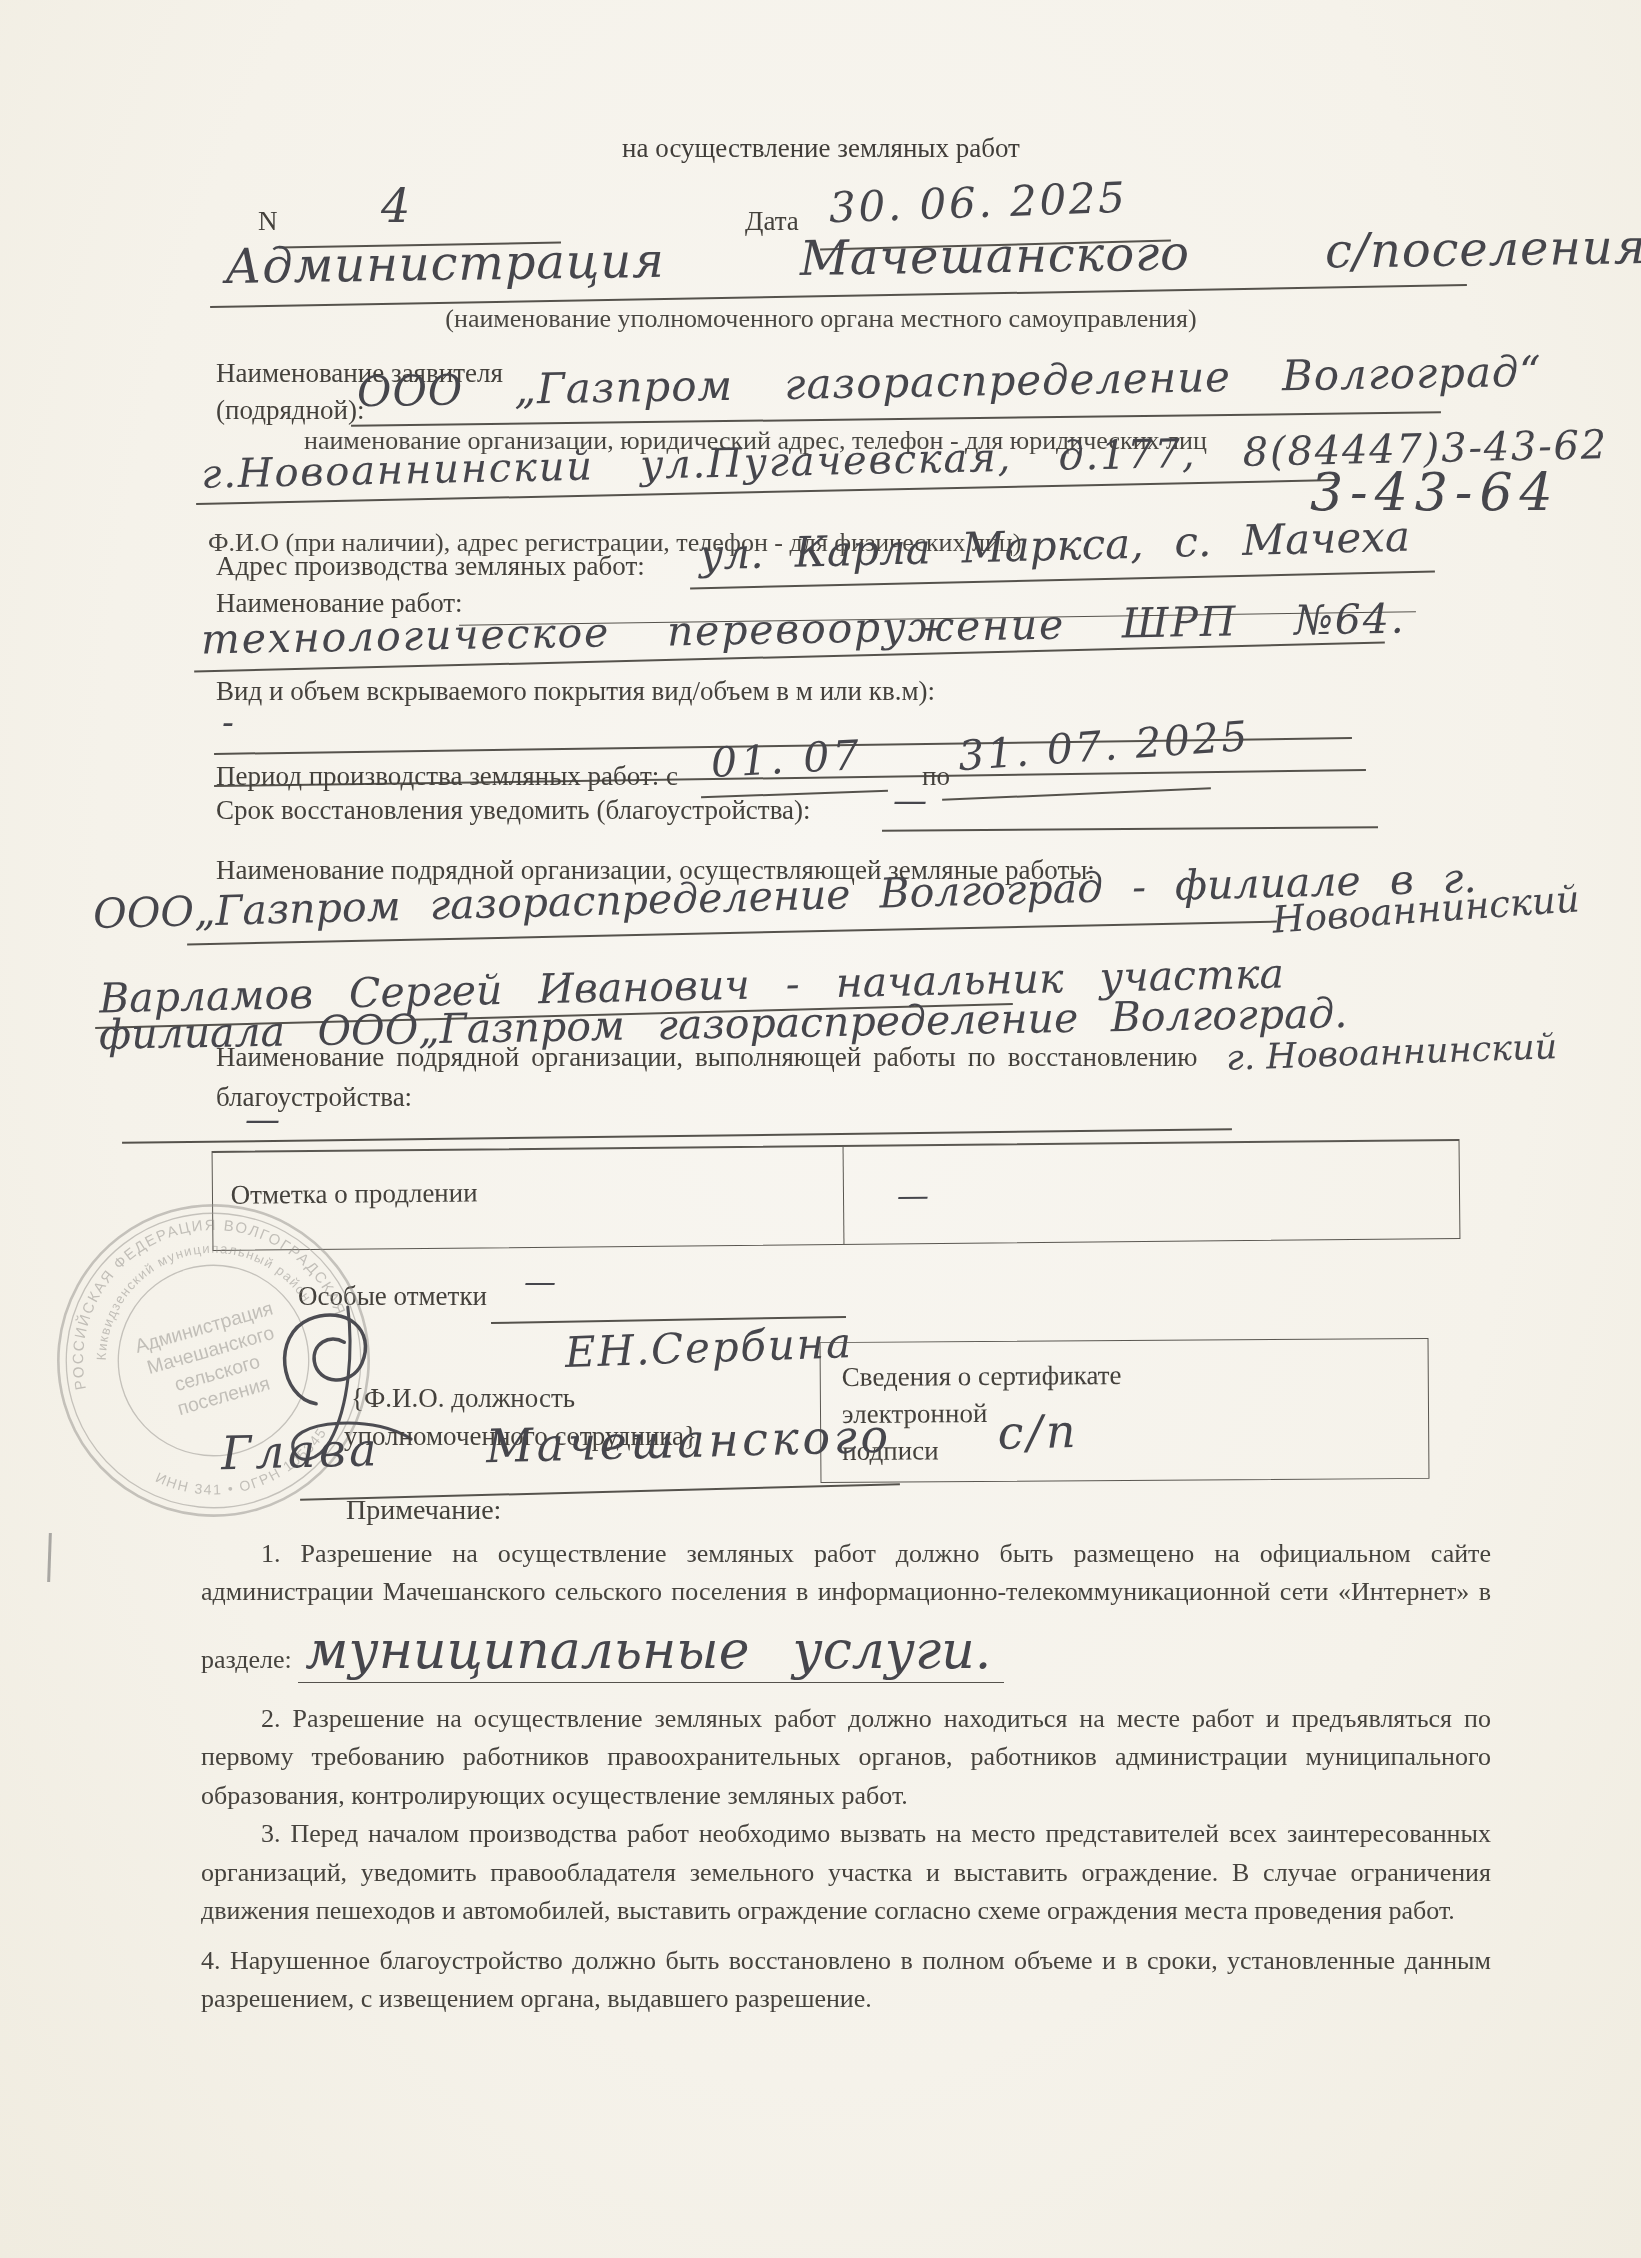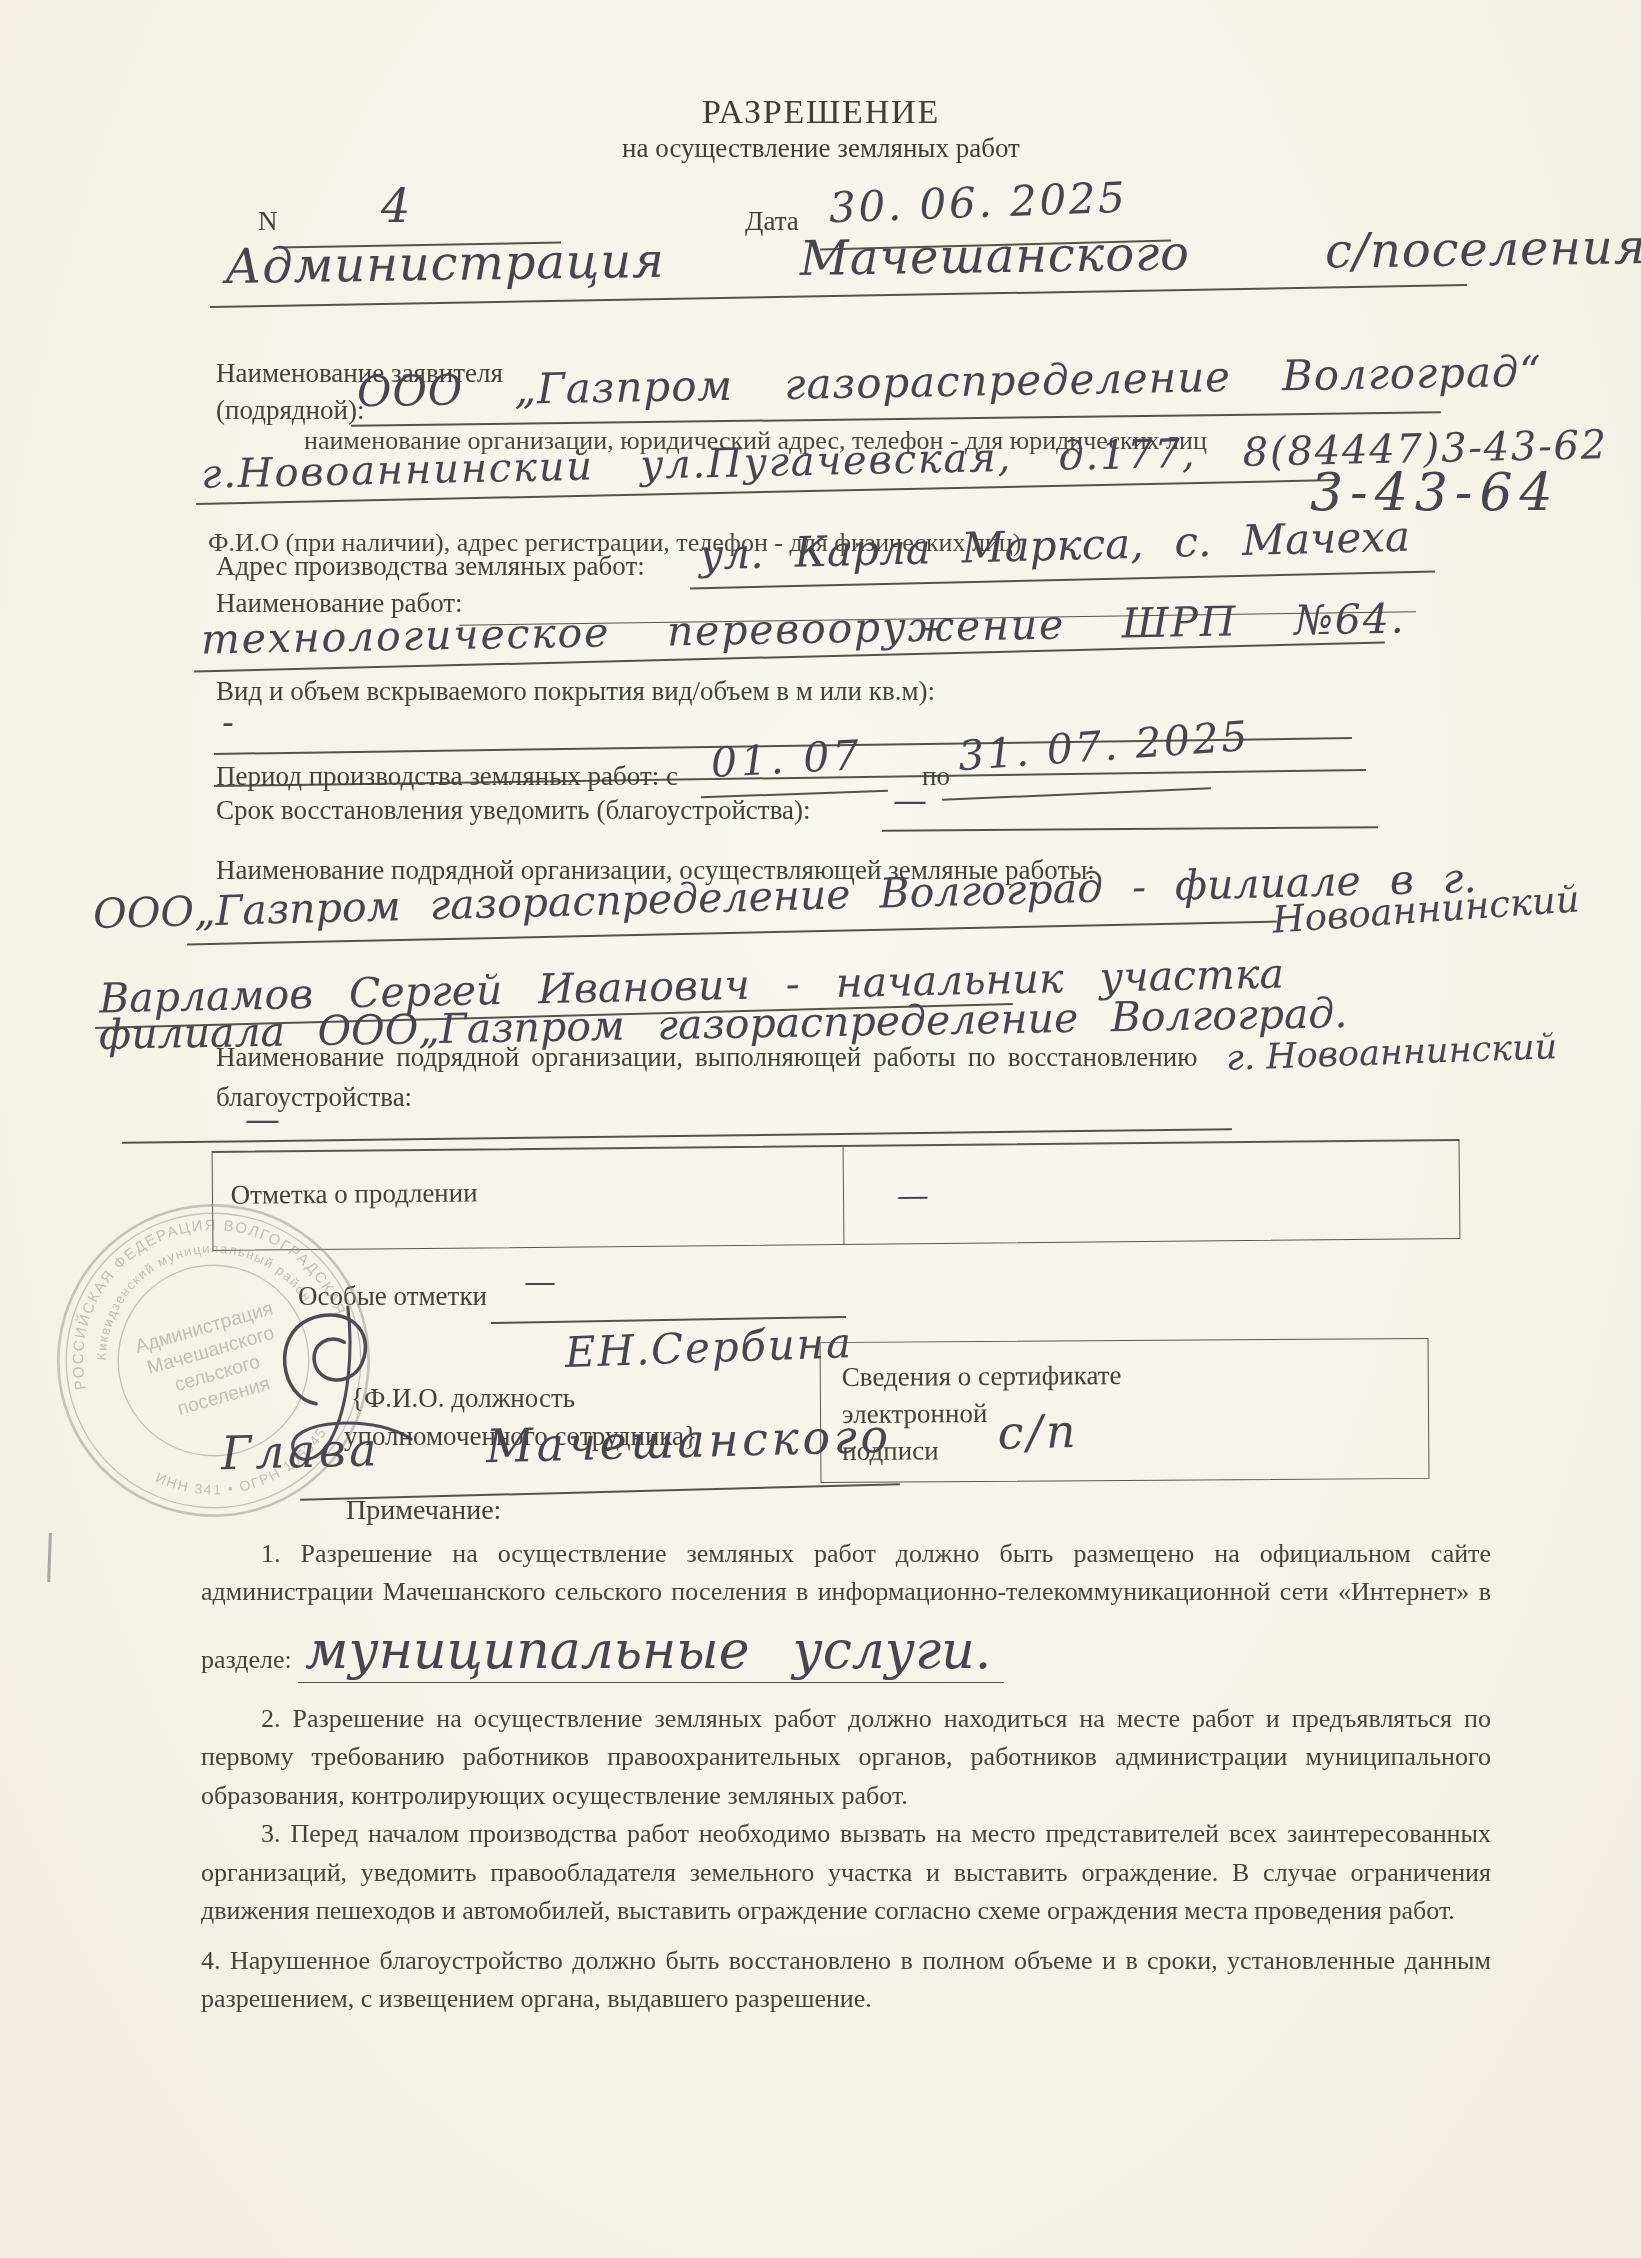--- a/index.html
+++ b/index.html
@@ -38,32 +38,32 @@
   .box{border:1.8px solid #5a5751; background:transparent;}
   .stamp{opacity:0.5;}
   .stamp text{fill:#8f8c87; font-family:"Liberation Sans", sans-serif;}
   .sig path{stroke:#4c4c52; fill:none; stroke-linecap:round;}
 </style>
 </head>
 <body>
 
 <div class="page">
 
-  <div class="abs center" style="top:93px; font-size:34px; letter-spacing:1.8px;">РАЗРЕШЕНИЕ</div>
   <div class="abs center" style="top:133px; font-size:27px;">на осуществление земляных работ</div>
 
   <span class="abs lbl" style="left:258px; top:206px;">N</span>
   <span class="abs hw" style="left:381px; top:179px; font-size:46px;">4</span>
   <div class="rule" style="left:279px; top:244px; width:282px; transform:rotate(-1deg);"></div>
   <span class="abs lbl" style="left:745px; top:206px;">Дата</span>
   <span class="abs hw" style="left:829px; top:178px; font-size:42px; letter-spacing:2.6px; transform:rotate(-2deg);">30. 06. 2025</span>
   <div class="rule" style="left:820px; top:244px; width:351px; transform:rotate(-1.5deg);"></div>
 
   <span class="abs hw" style="left:225px; top:228px; font-size:48px; word-spacing:119px; letter-spacing:0.9px; transform:rotate(-0.8deg);">Администрация Мачешанского с/поселения</span>
   <div class="rule" style="left:210px; top:295px; width:1257px; transform:rotate(-1deg);"></div>
+  <div class="abs center cap" style="top:304px;">(наименование уполномоченного органа местного самоуправления)</div>
 
   <span class="abs lbl" style="left:216px; top:358px;">Наименование заявителя</span>
   <span class="abs lbl" style="left:216px; top:395px;">(подрядной):</span>
   <span class="abs hw" style="left:357px; top:357px; font-size:42px; word-spacing:37px; letter-spacing:0.9px; transform:rotate(-1deg);">ООО „Газпром газораспределение Волгоград“</span>
   <div class="rule" style="left:351px; top:418px; width:1090px; transform:rotate(-0.7deg);"></div>
   <span class="abs cap" style="left:304px; top:426px;">наименование организации, юридический адрес, телефон - для юридических лиц</span>
 
   <span class="abs hw" style="left:201px; top:436px; font-size:40px; word-spacing:32px; letter-spacing:1.8px; transform:rotate(-1.2deg);">г.Новоаннинский ул.Пугачевская, д.177,  8(84447)3-43-62</span>
   <div class="rule" style="left:196px; top:491px; width:1140px; transform:rotate(-1.2deg);"></div>
   <span class="abs cap" style="left:208px; top:496px;margin-top:32px;">Ф.И.О (при наличии), адрес регистрации, телефон - для физических лиц)</span>

